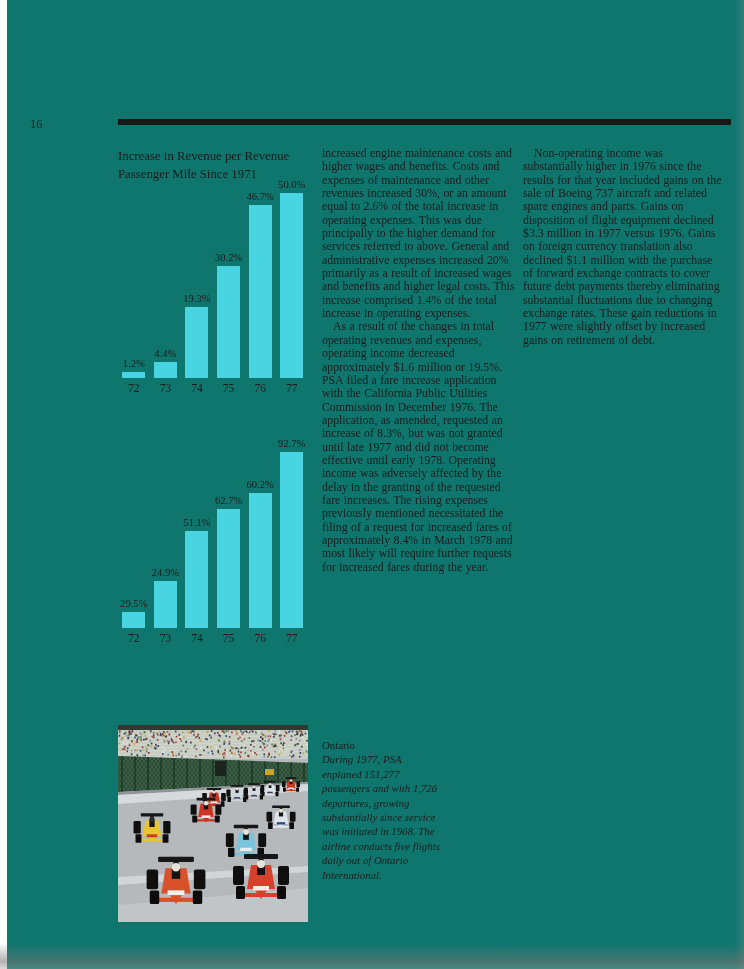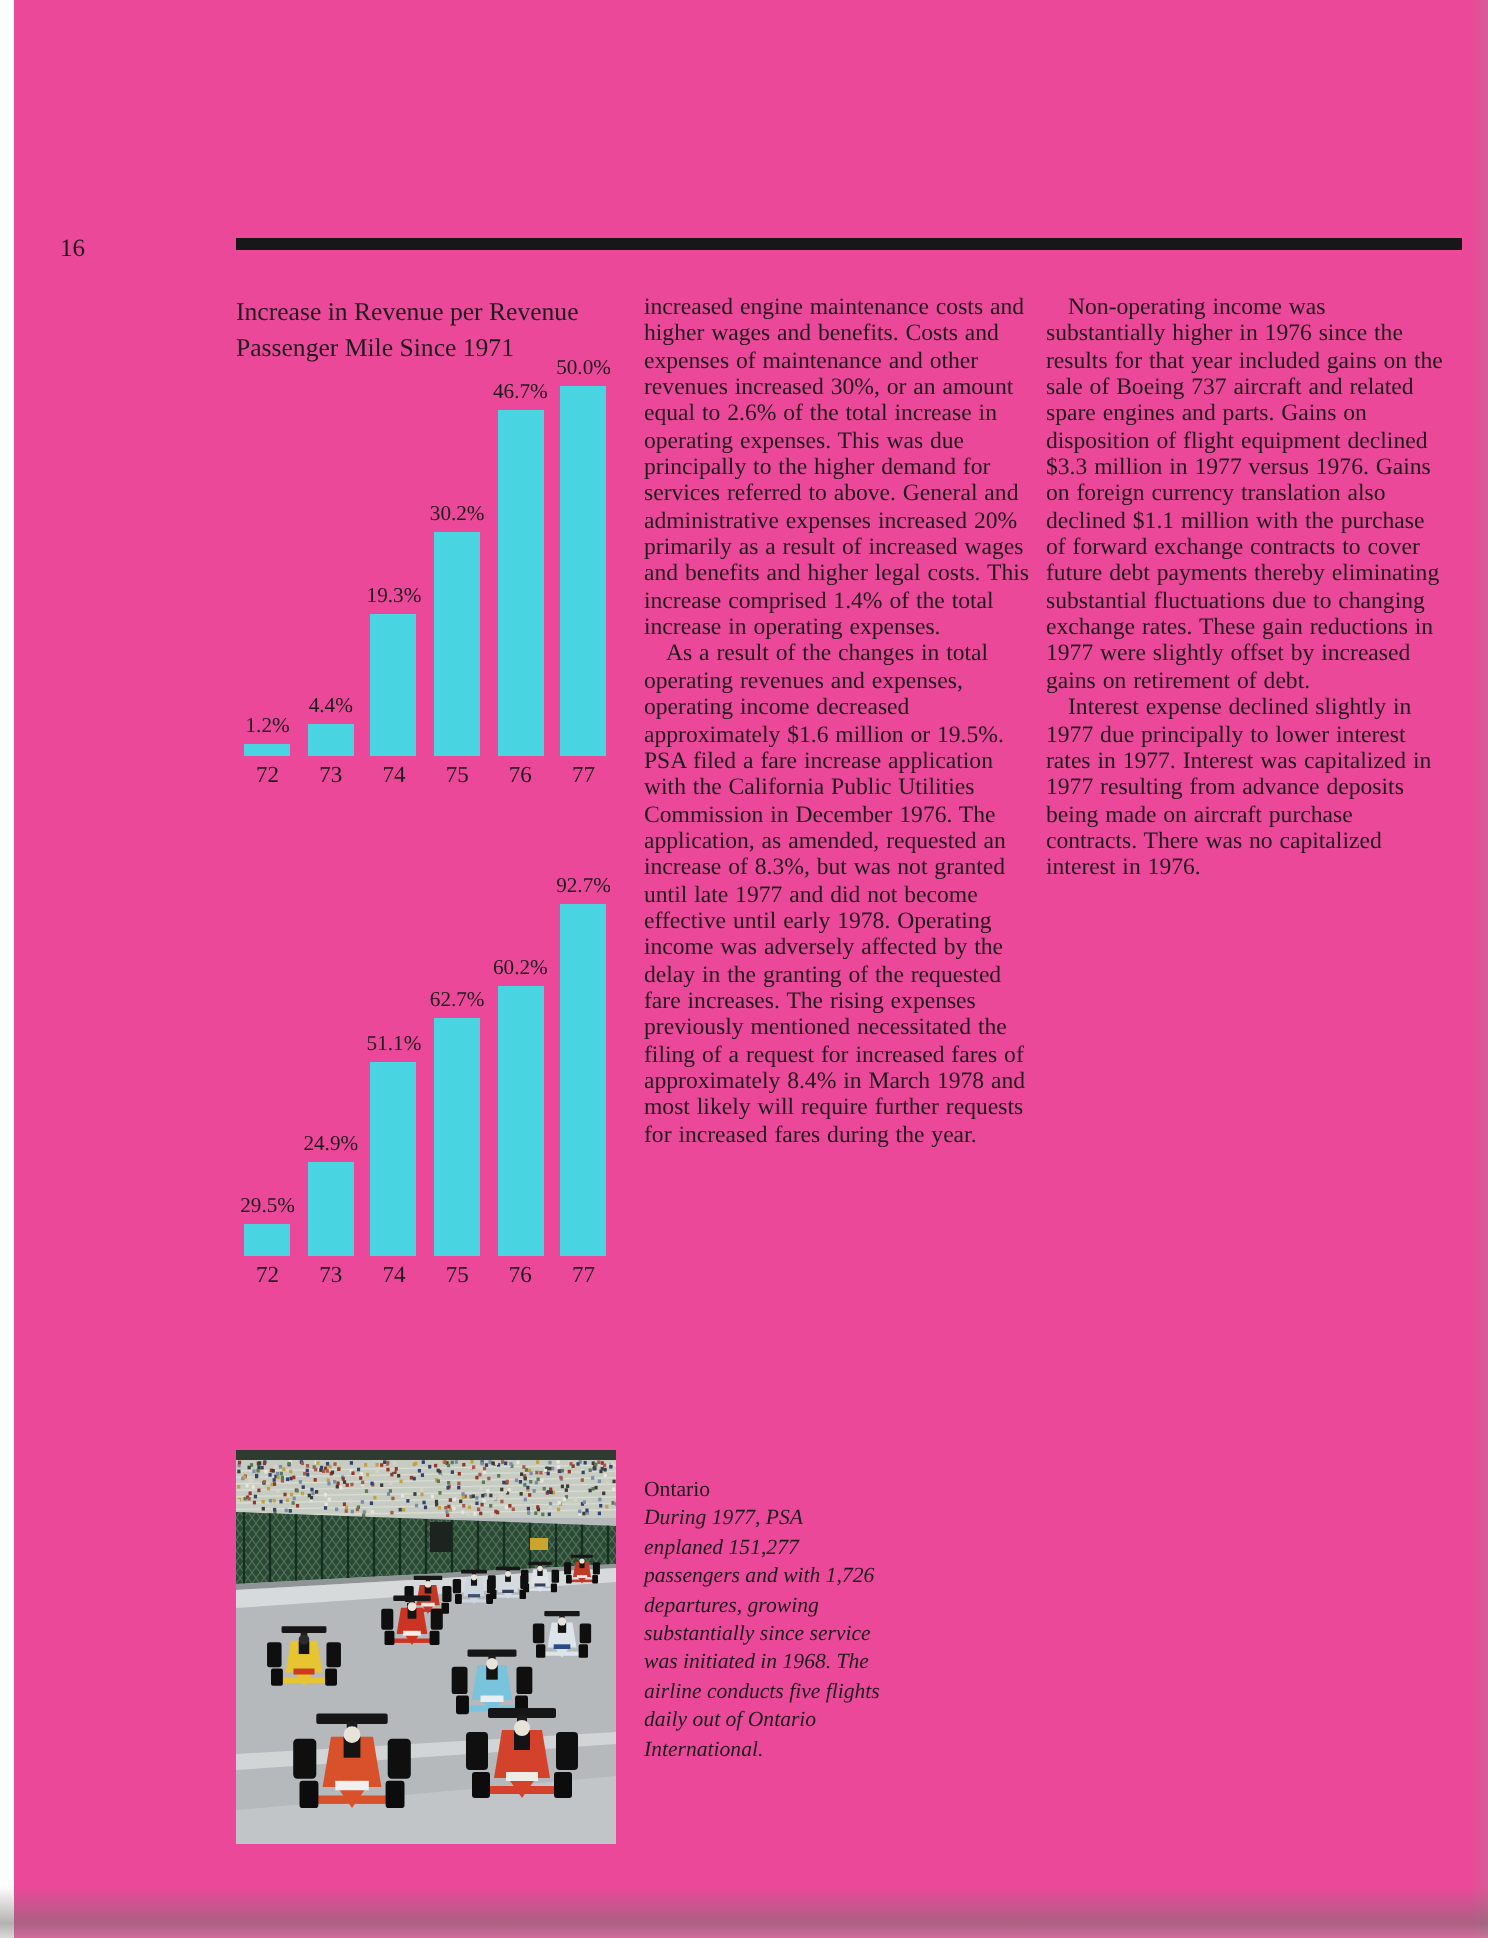--- a/index.html
+++ b/index.html
@@ -1,18 +1,18 @@
 <!DOCTYPE html>
 <html><head>
 <meta charset="utf-8">
 <style>
   html,body{margin:0;padding:0;background:#d8d4cf;}
   .page{
     position:relative;width:744px;height:969px;margin:0 auto;
-    background:#ec4899;overflow:hidden;
+    background:#0f766e;overflow:hidden;
     font-family:"Liberation Serif","DejaVu Serif",serif;color:#1b1b1d;
   }
   .pagenum{position:absolute;left:30px;top:117px;font-size:12.5px;}
   .rule{position:absolute;left:118px;top:119px;width:613px;height:6px;background:#171717;}
 
   
   .chart{position:absolute;left:118px;width:192px;}
   #chart1{top:148px;height:246px;}
   #chart2{top:408px;height:236px;}
   .chart-title{position:absolute;top:0;left:0;width:186px;font-size:12.8px;line-height:17.5px;}
@@ -121,21 +121,20 @@
       </div>
   </div>
 
   <div class="column" id="col-middle">
     <p>increased engine maintenance costs and higher wages and benefits. Costs and expenses of maintenance and other revenues increased 30%, or an amount equal to 2.6% of the total increase in operating expenses. This was due principally to the higher demand for services referred to above. General and administrative expenses increased 20% primarily as a result of increased wages and benefits and higher legal costs. This increase comprised 1.4% of the total increase in operating expenses.</p>
     <p class="indent">As a result of the changes in total operating revenues and expenses, operating income decreased approximately $1.6 million or 19.5%. PSA filed a fare increase application with the California Public Utilities Commission in December 1976. The application, as amended, requested an increase of 8.3%, but was not granted until late 1977 and did not become effective until early 1978. Operating income was adversely affected by the delay in the granting of the requested fare increases. The rising expenses previously mentioned necessitated the filing of a request for increased fares of approximately 8.4% in March 1978 and most likely will require further requests for increased fares during the year.</p>
   </div>
 
   <div class="column" id="col-right">
     <p class="indent">Non-operating income was substantially higher in 1976 since the results for that year included gains on the sale of Boeing 737 aircraft and related spare engines and parts. Gains on disposition of flight equipment declined $3.3 million in 1977 versus 1976. Gains on foreign currency translation also declined $1.1 million with the purchase of forward exchange contracts to cover future debt payments thereby eliminating substantial fluctuations due to changing exchange rates. These gain reductions in 1977 were slightly offset by increased gains on retirement of debt.</p>
-    <p class="indent">Interest expense declined slightly in 1977 due principally to lower interest rates in 1977. Interest was capitalized in 1977 resulting from advance deposits being made on aircraft purchase contracts. There was no capitalized interest in 1976.</p>
   </div>
 
   <svg class="photo" viewBox="0 0 190 197" preserveAspectRatio="none">
       <rect x="0" y="0" width="190" height="197" fill="#b5b9bb"></rect>
       <rect x="0" y="0" width="190" height="34" fill="#c6ccc2"></rect>
       <line x1="0" y1="10.5" x2="190" y2="7.5" stroke="#dde0d8" stroke-width="0.7" opacity="0.8"></line>
       <line x1="0" y1="13.7" x2="190" y2="10.7" stroke="#dde0d8" stroke-width="0.7" opacity="0.8"></line>
       <line x1="0" y1="16.9" x2="190" y2="13.899999999999999" stroke="#dde0d8" stroke-width="0.7" opacity="0.8"></line>
       <line x1="0" y1="20.099999999999998" x2="190" y2="17.099999999999998" stroke="#dde0d8" stroke-width="0.7" opacity="0.8"></line>
       <line x1="0" y1="23.299999999999997" x2="190" y2="20.299999999999997" stroke="#dde0d8" stroke-width="0.7" opacity="0.8"></line>

